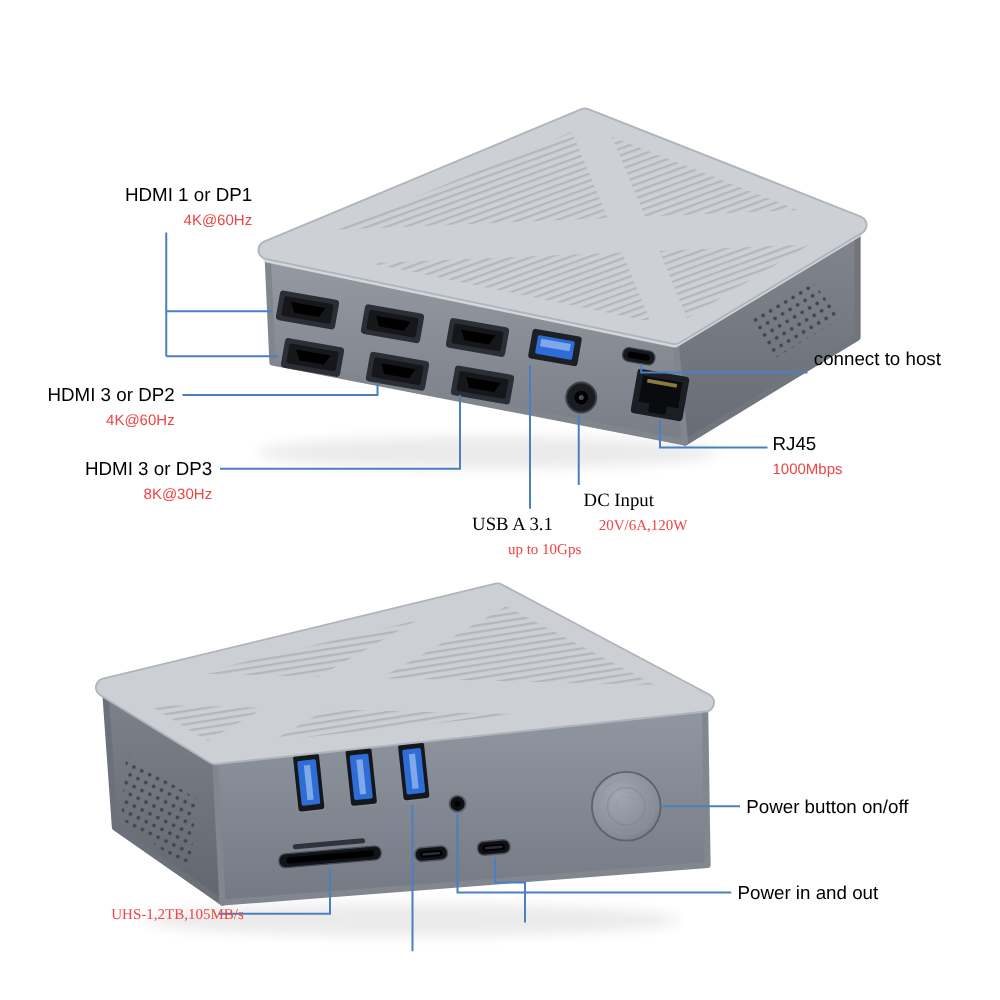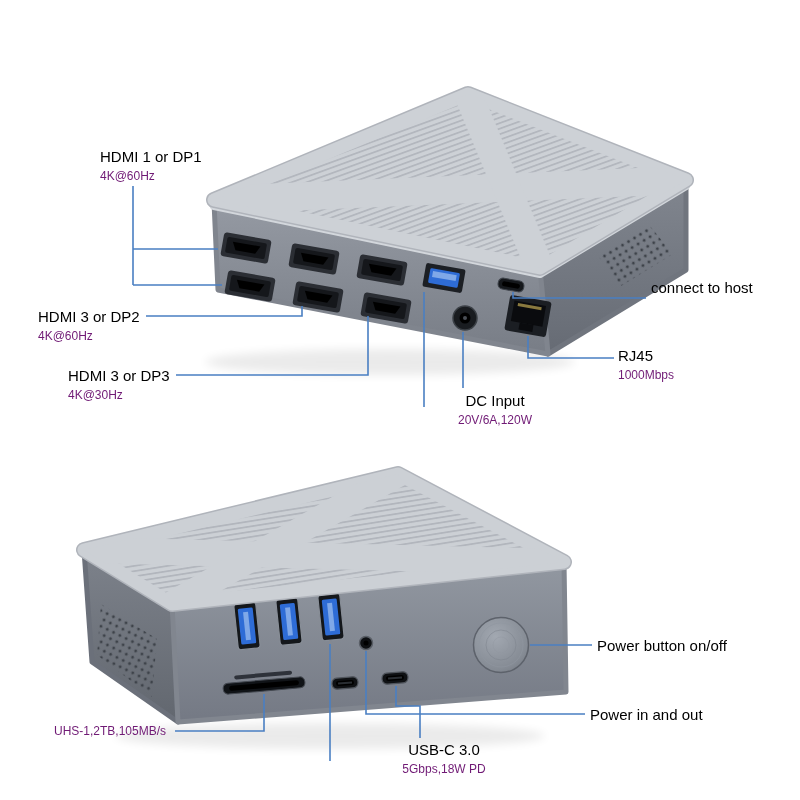--- a/index.html
+++ b/index.html
@@ -3,22 +3,22 @@
 <meta charset="utf-8">
 <style>
   html,body{margin:0;padding:0;background:#fff;}
   .stage{
     position:relative;width:800px;height:800px;background:#fff;
     font-family:"Liberation Sans",sans-serif;overflow:hidden;margin-top:44px;
   }
   svg.scene{position:absolute;left:0;top:0;}
   .ann{position:absolute;color:#000;}
   .ann .main{display:block;font-size:15px;line-height:1.2;white-space:nowrap;color:#000;}
-  .ann .sub{display:block;font-size:12px;line-height:1.2;margin-top:3px;white-space:nowrap;color:#701a75;}
-  .ann.center{text-align:center;}
+  .ann .sub{display:block;font-size:12px;line-height:1.2;margin-top:3px;white-space:nowrap;color:#ef4444;text-align:right;}
+  .ann.center{text-align:center;font-family:Liberation Serif, serif;}
   .leader{stroke:var(--leader-blue,#4a7fc2);stroke-width:1.6;fill:none;}
 </style>
 </head>
 <body>
 
 <div class="stage">
 
 <svg class="scene" width="800" height="800" viewBox="0 0 800 800">
   <defs>
     <pattern id="ridgeA" width="5.2" height="5.2" patternUnits="userSpaceOnUse" patternTransform="rotate(-20)">
@@ -226,23 +226,27 @@
   <span class="sub">4K@60Hz</span>
 </div>
 
 <div class="ann" style="left:38px;top:264px">
   <span class="main">HDMI 3 or DP2</span>
   <span class="sub">4K@60Hz</span>
 </div>
 
 <div class="ann" style="left:68px;top:323px">
   <span class="main">HDMI 3 or DP3</span>
-  <span class="sub">4K@30Hz</span>
-</div>
-
+  <span class="sub">8K@30Hz</span>
+</div>
+
+<div class="ann center" style="left:355px;top:367px;width:110px">
+  <span class="main">USB A 3.1</span>
+  <span class="sub">up to 10Gps</span>
+</div>
 
 <div class="ann center" style="left:440px;top:348px;width:110px">
   <span class="main">DC Input</span>
   <span class="sub">20V/6A,120W</span>
 </div>
 
 <div class="ann" style="left:651px;top:235px">
   <span class="main">connect to host</span>
 </div>
 
@@ -257,18 +261,14 @@
 
 <div class="ann" style="left:590px;top:662px">
   <span class="main">Power in and out</span>
 </div>
 
 <div class="ann center" style="left:25px;top:677px;width:170px">
   <span class="sub">UHS-1,2TB,105MB/s</span>
 </div>
 
 
-<div class="ann center" style="left:394px;top:697px;width:100px">
-  <span class="main">USB-C 3.0</span>
-  <span class="sub">5Gbps,18W PD</span>
-</div>
 
 </div>
 
 </body></html>

